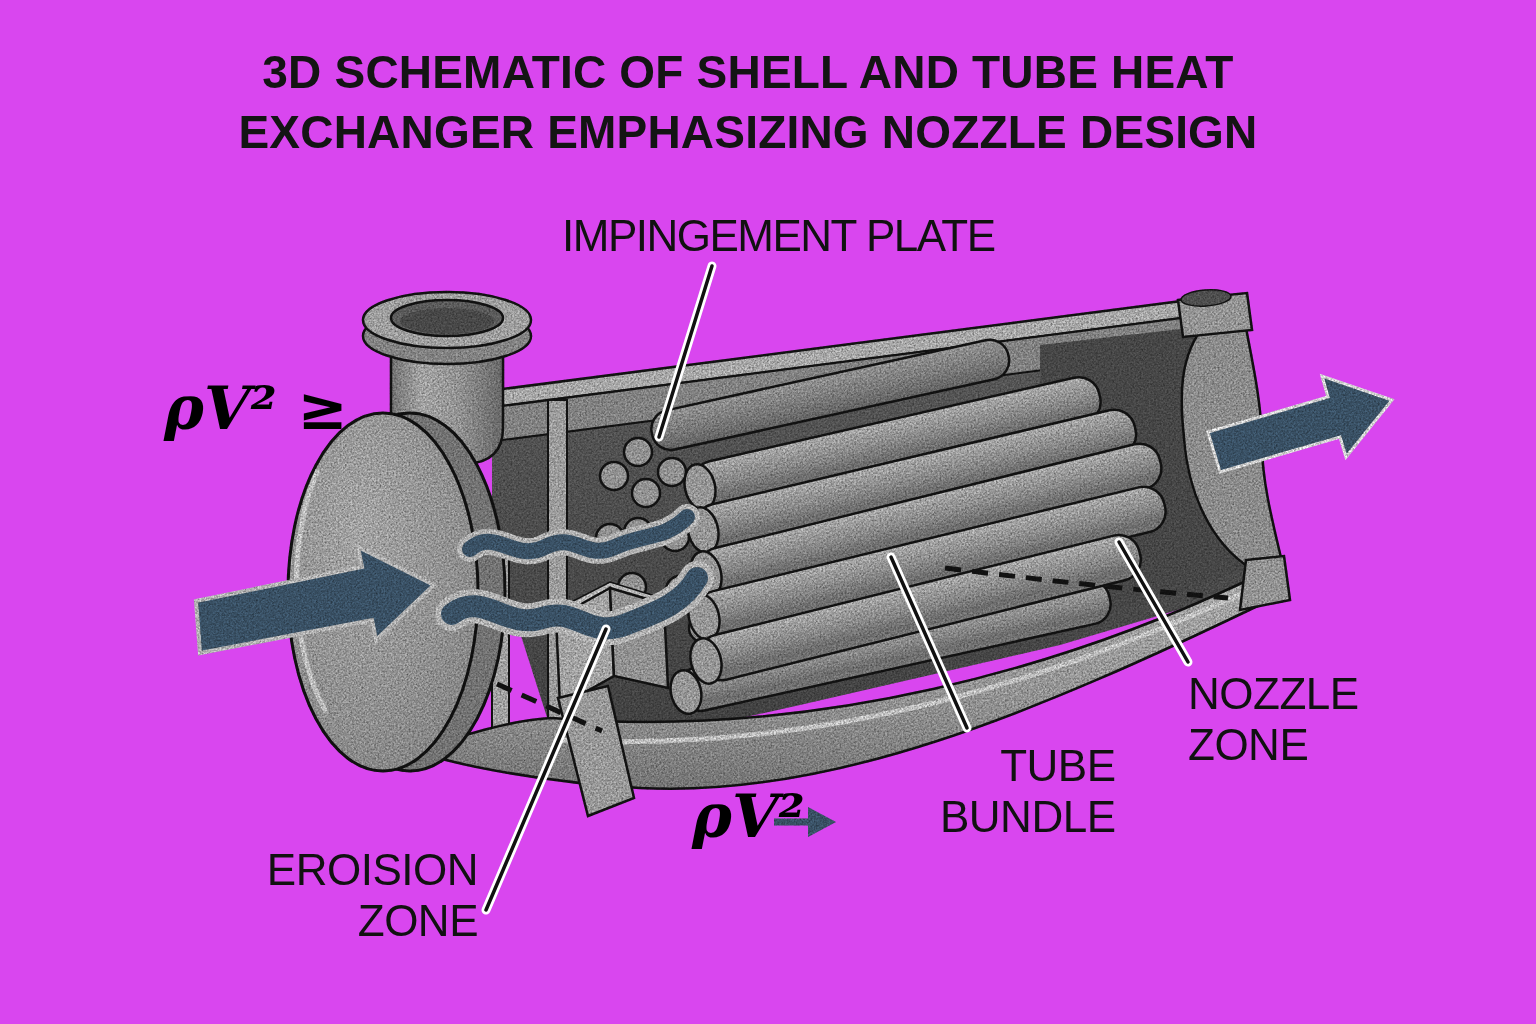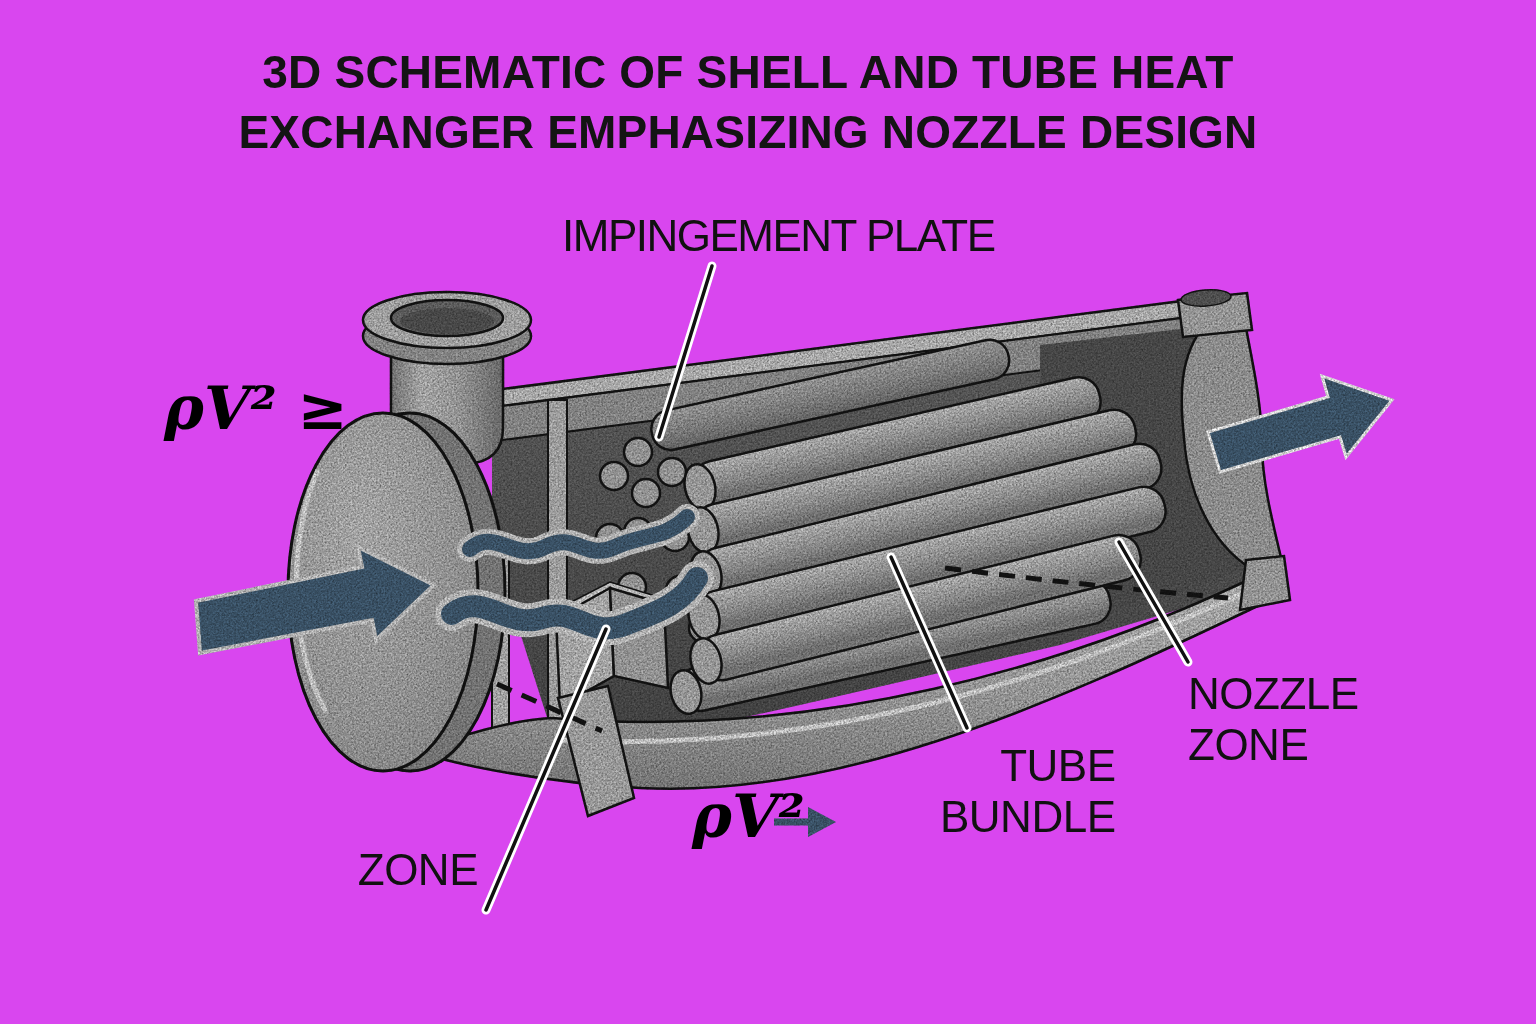--- a/index.html
+++ b/index.html
@@ -215,16 +215,17 @@
     <div>TUBE</div>
     <div>BUNDLE</div>
   </div>
 
   <div class="lbl" style="left:1188px;top:668px;">
     <div>NOZZLE</div>
     <div>ZONE</div>
   </div>
 
   <div class="lbl right-align" style="left:258px;top:844px;width:220px;">
+    <div>EROISION</div>
     <div>ZONE</div>
   </div>
 
 </div>
 
 </body></html>

